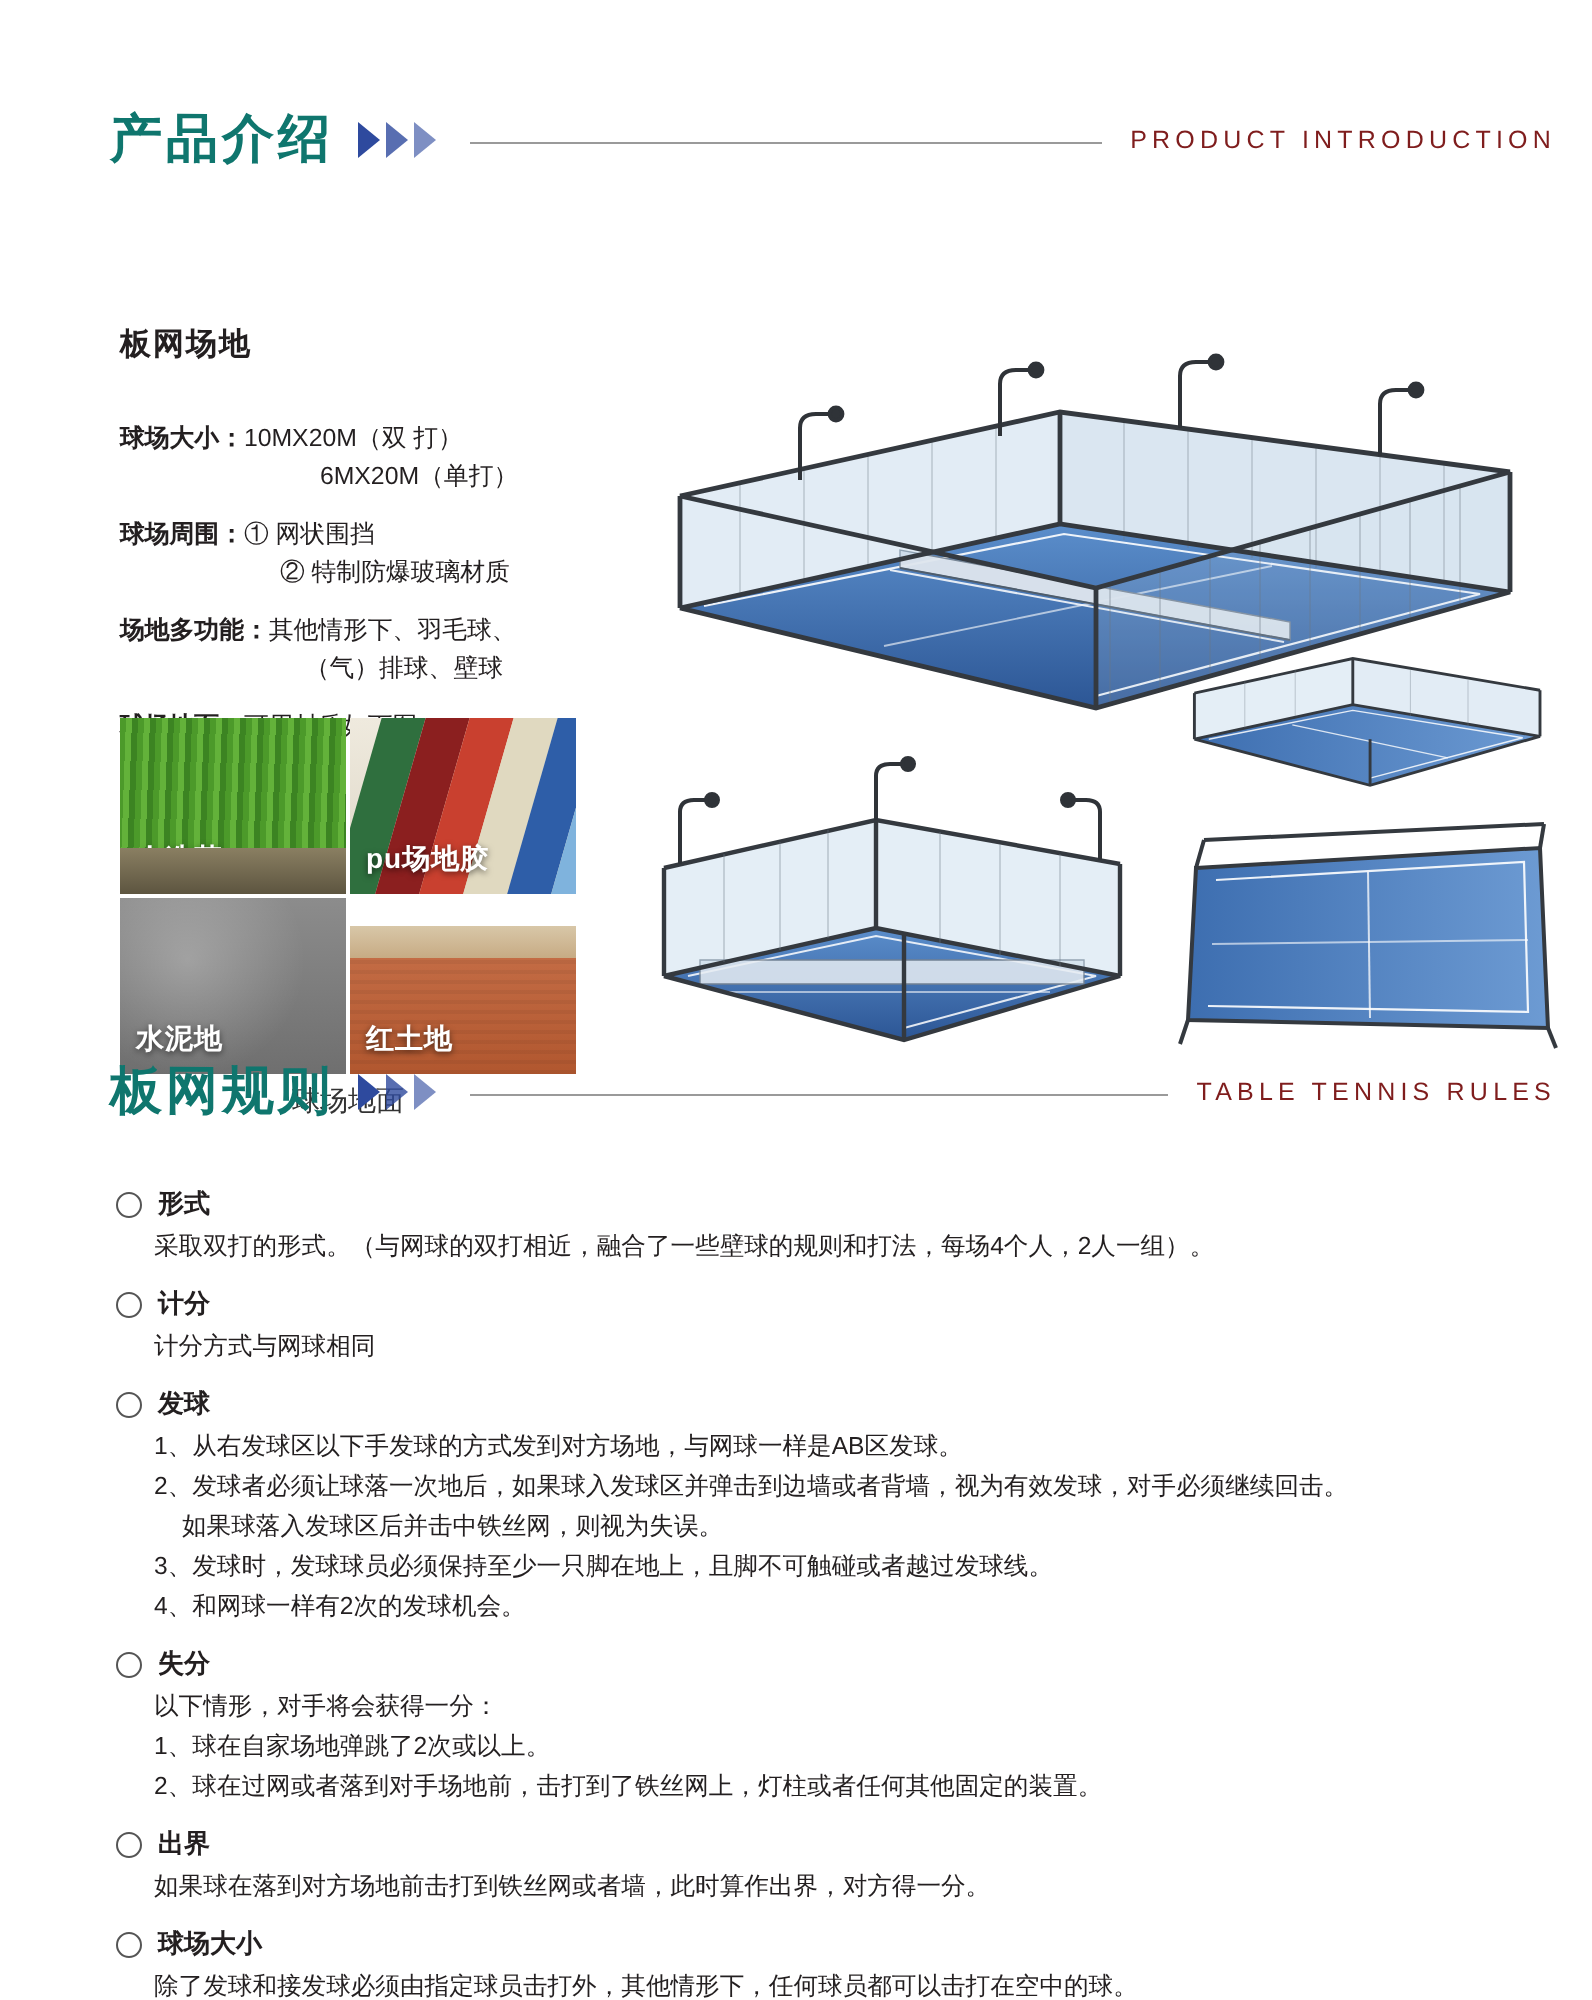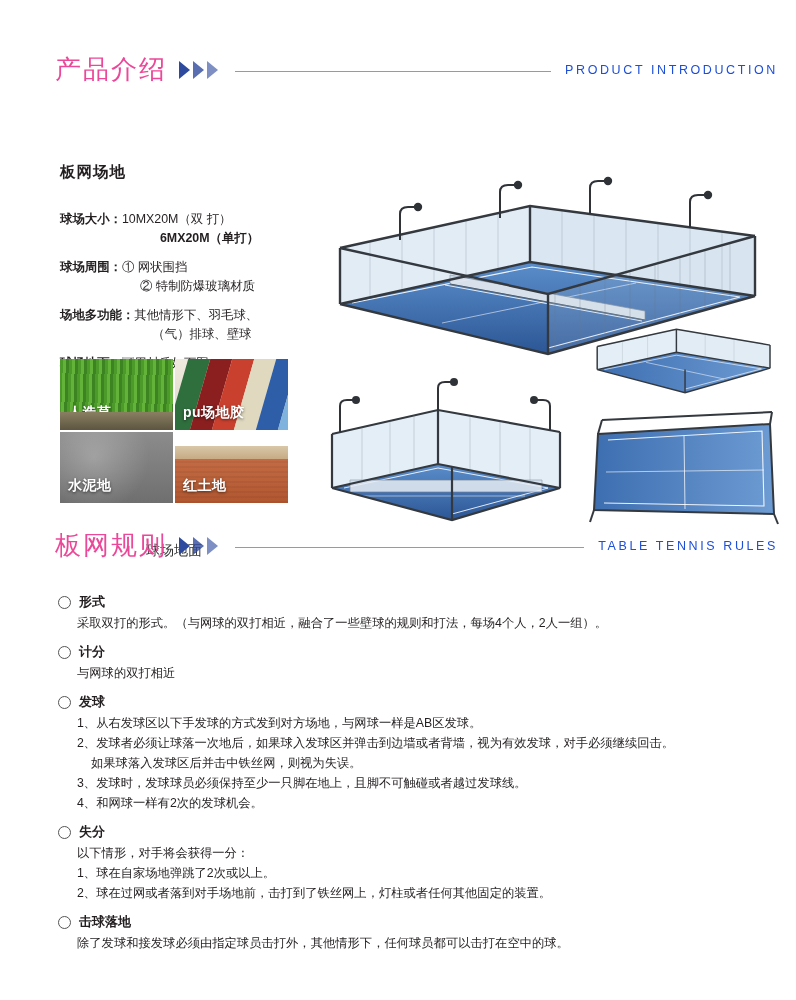--- a/index.html
+++ b/index.html
@@ -19,23 +19,23 @@
   
   .section-head {
     position: absolute;
     left: 55px;
     right: 18px;
     display: flex;
     align-items: center;
   }
   .sec-title {
     font-size: 26px;
-    font-weight: normal;
+    font-weight: bold;
     letter-spacing: 2px;
-    color: #ec4899;
+    color: #0f766e;
     white-space: nowrap;
   }
   .chevrons {
     display: flex;
     margin-left: 12px;
     align-items: center;
   }
   .chev {
     width: 0; height: 0;
     border-top: 9px solid transparent;
@@ -49,21 +49,21 @@
     flex: 1;
     height: 1px;
     background: #9a9a9a;
     margin: 0 14px;
     position: relative;
     top: 2px;
   }
   .sec-en {
     font-size: 12.5px;
     letter-spacing: 2.6px;
-    color: #1d4ed8;
+    color: #7f1d1d;
     white-space: nowrap;
     text-align: right;
   }
 
   
   #product-section { position: absolute; top: 52px; left: 0; right: 0; }
   .sub-title {
     position: absolute;
     left: 60px;
     top: 110px;
@@ -76,30 +76,30 @@
     left: 60px;
     top: 158px;
     width: 250px;
     font-size: 12.4px;
     line-height: 19px;
   }
   .spec-row { margin-bottom: 10px; display: flex; }
   .spec-label { font-weight: bold; white-space: nowrap; text-align: right; }
   .spec-val { }
   .spec-val div { white-space: nowrap; }
-  .indent-1 { padding-left: 38px; font-weight: bold; }
+  .indent-1 { padding-left: 38px; }
   .indent-2 { padding-left: 18px; }
 
   
   #surface-grid {
     position: absolute;
     left: 60px;
     top: 307px;
     width: 228px;
-    height: 144px;
+    height: 178px;
     display: grid;
     grid-template-columns: 1fr 1fr;
     grid-template-rows: 1fr 1fr;
     gap: 2px;
   }
   .swatch {
     position: relative;
     overflow: hidden;
   }
   .swatch .cap {
@@ -459,21 +459,21 @@
       <div>采取双打的形式。（与网球的双打相近，融合了一些壁球的规则和打法，每场4个人，2人一组）。</div>
     </div>
   </div>
 
   <div class="rule-item">
     <div class="rule-head">
       <span class="ring"></span>
       <span>计分</span>
     </div>
     <div class="rule-body">
-      <div>与网球的双打相近</div>
+      <div>计分方式与网球相同</div>
     </div>
   </div>
 
   <div class="rule-item">
     <div class="rule-head">
       <span class="ring"></span>
       <span>发球</span>
     </div>
     <div class="rule-body">
       <div>1、从右发球区以下手发球的方式发到对方场地，与网球一样是AB区发球。</div>
@@ -489,24 +489,33 @@
       <span class="ring"></span>
       <span>失分</span>
     </div>
     <div class="rule-body">
       <div>以下情形，对手将会获得一分：</div>
       <div>1、球在自家场地弹跳了2次或以上。</div>
       <div>2、球在过网或者落到对手场地前，击打到了铁丝网上，灯柱或者任何其他固定的装置。</div>
     </div>
   </div>
 
-
   <div class="rule-item">
     <div class="rule-head">
       <span class="ring"></span>
-      <span>击球落地</span>
+      <span>出界</span>
+    </div>
+    <div class="rule-body">
+      <div>如果球在落到对方场地前击打到铁丝网或者墙，此时算作出界，对方得一分。</div>
+    </div>
+  </div>
+
+  <div class="rule-item">
+    <div class="rule-head">
+      <span class="ring"></span>
+      <span>球场大小</span>
     </div>
     <div class="rule-body">
       <div>除了发球和接发球必须由指定球员击打外，其他情形下，任何球员都可以击打在空中的球。</div>
     </div>
   </div>
 
 </div>
 
 </body></html>

